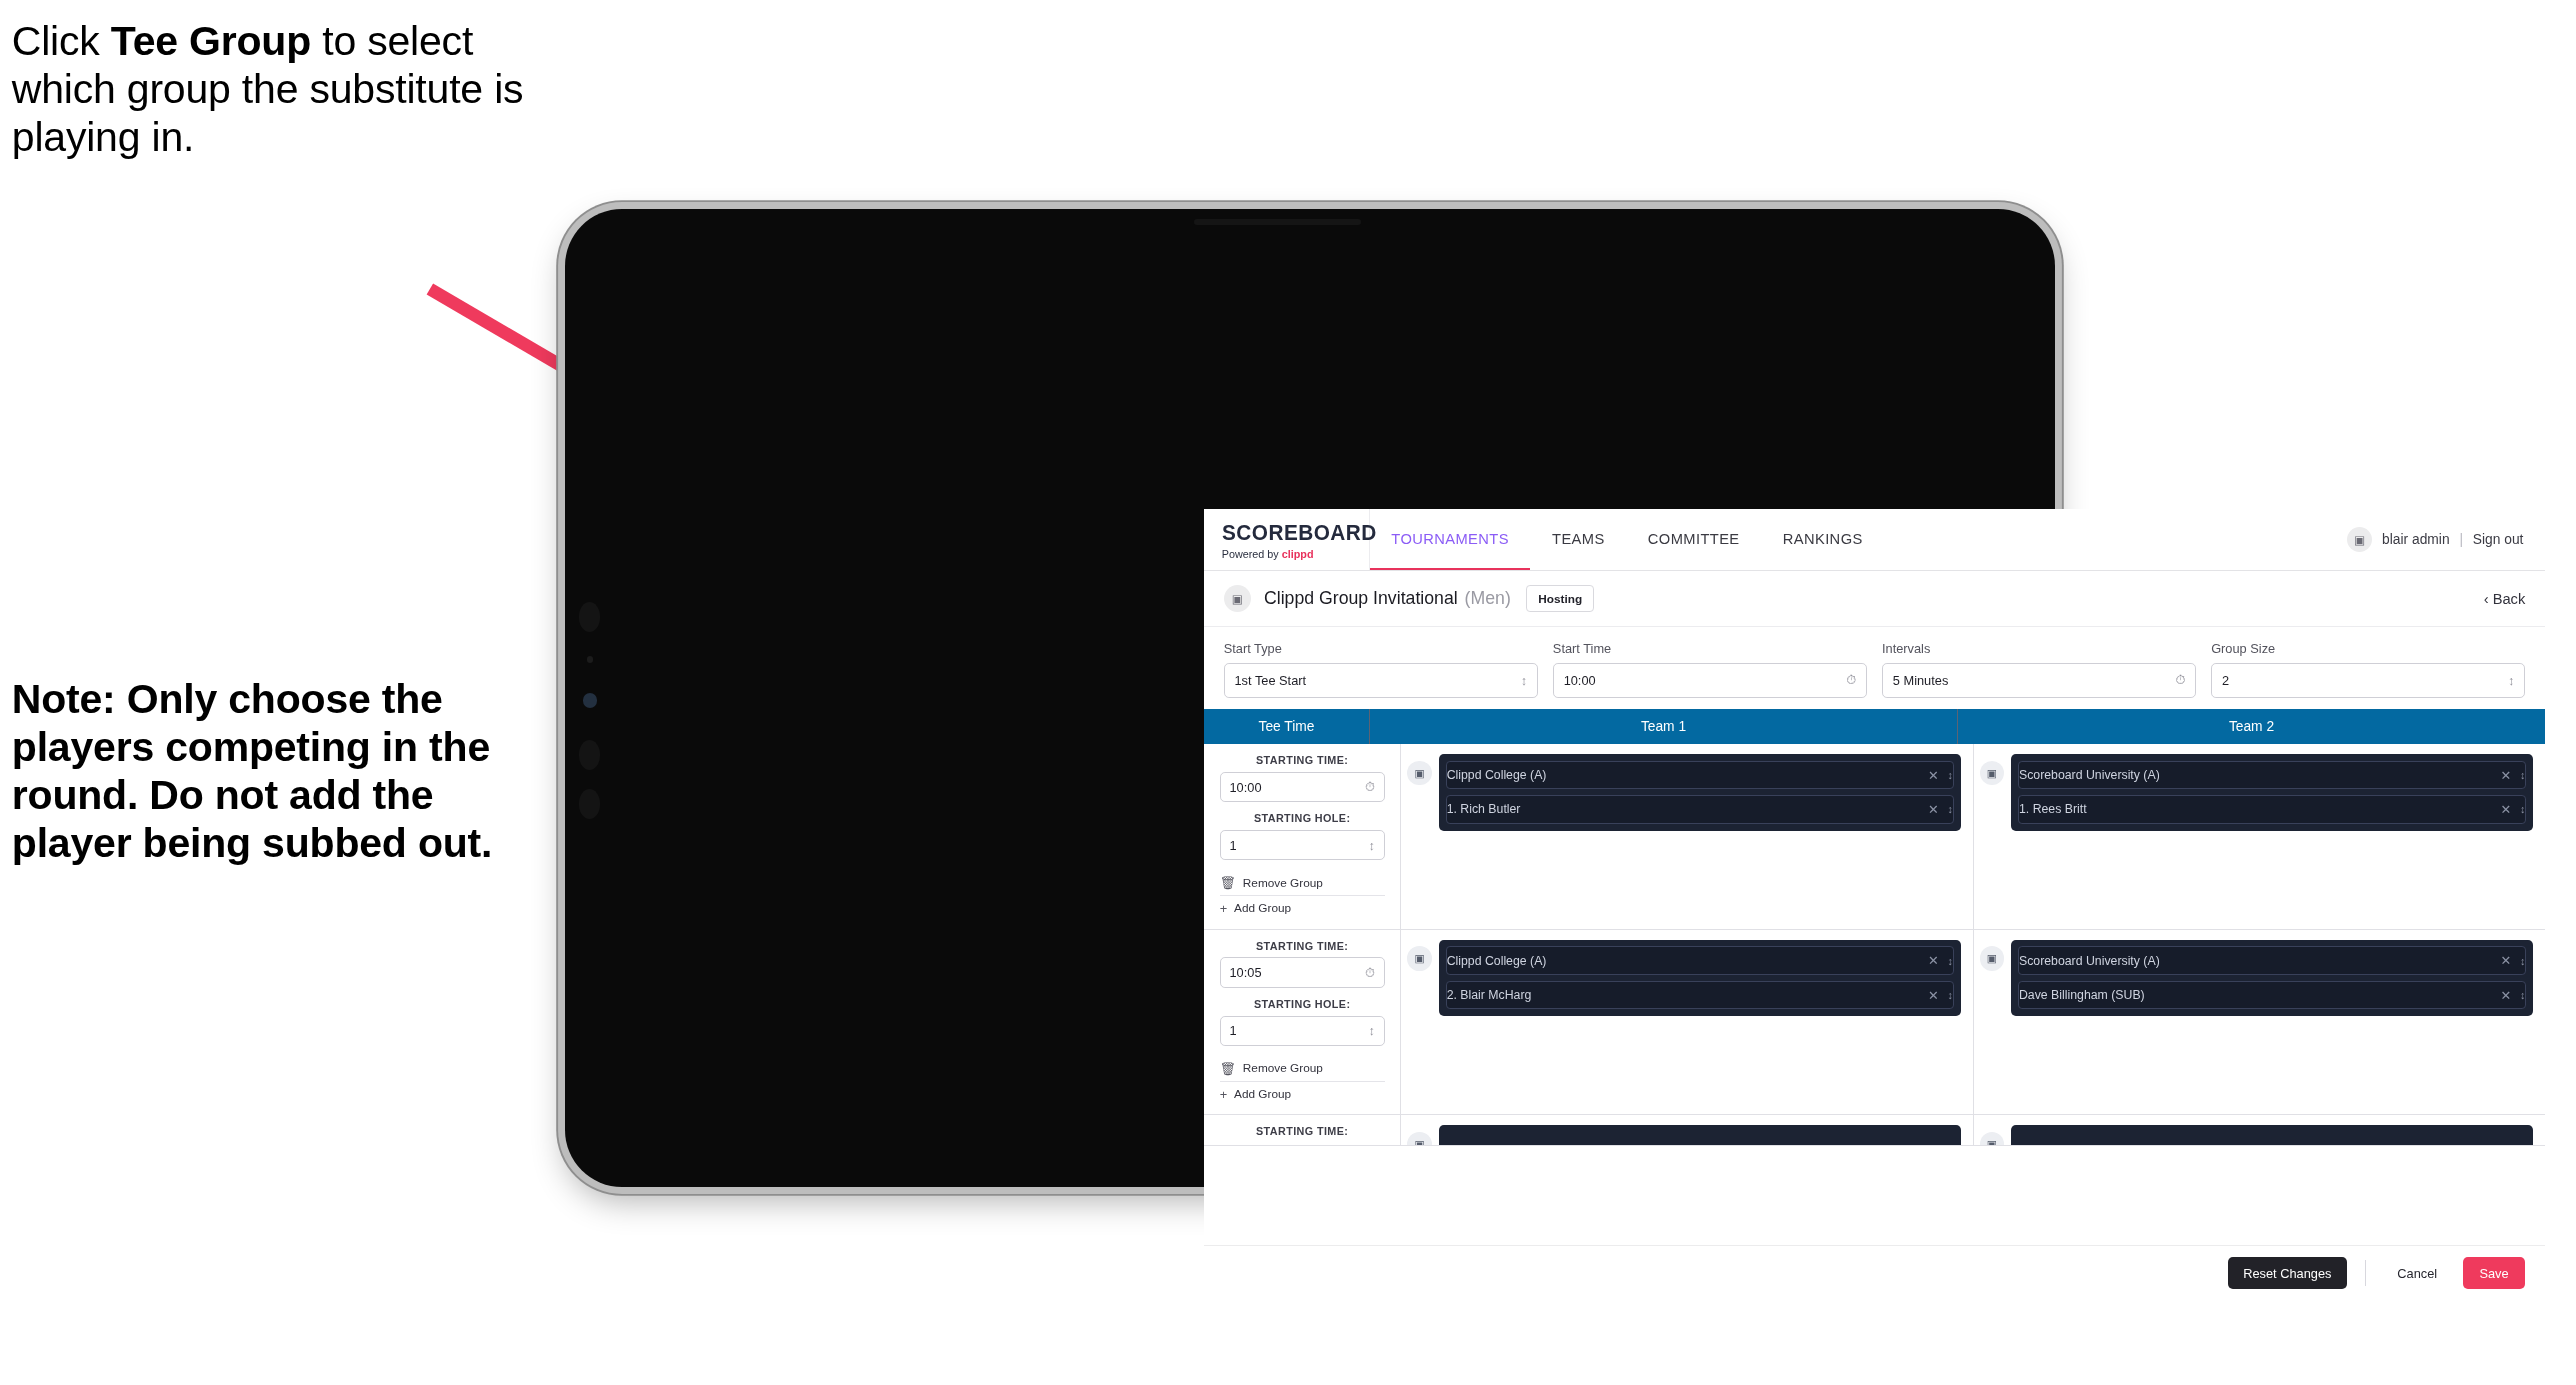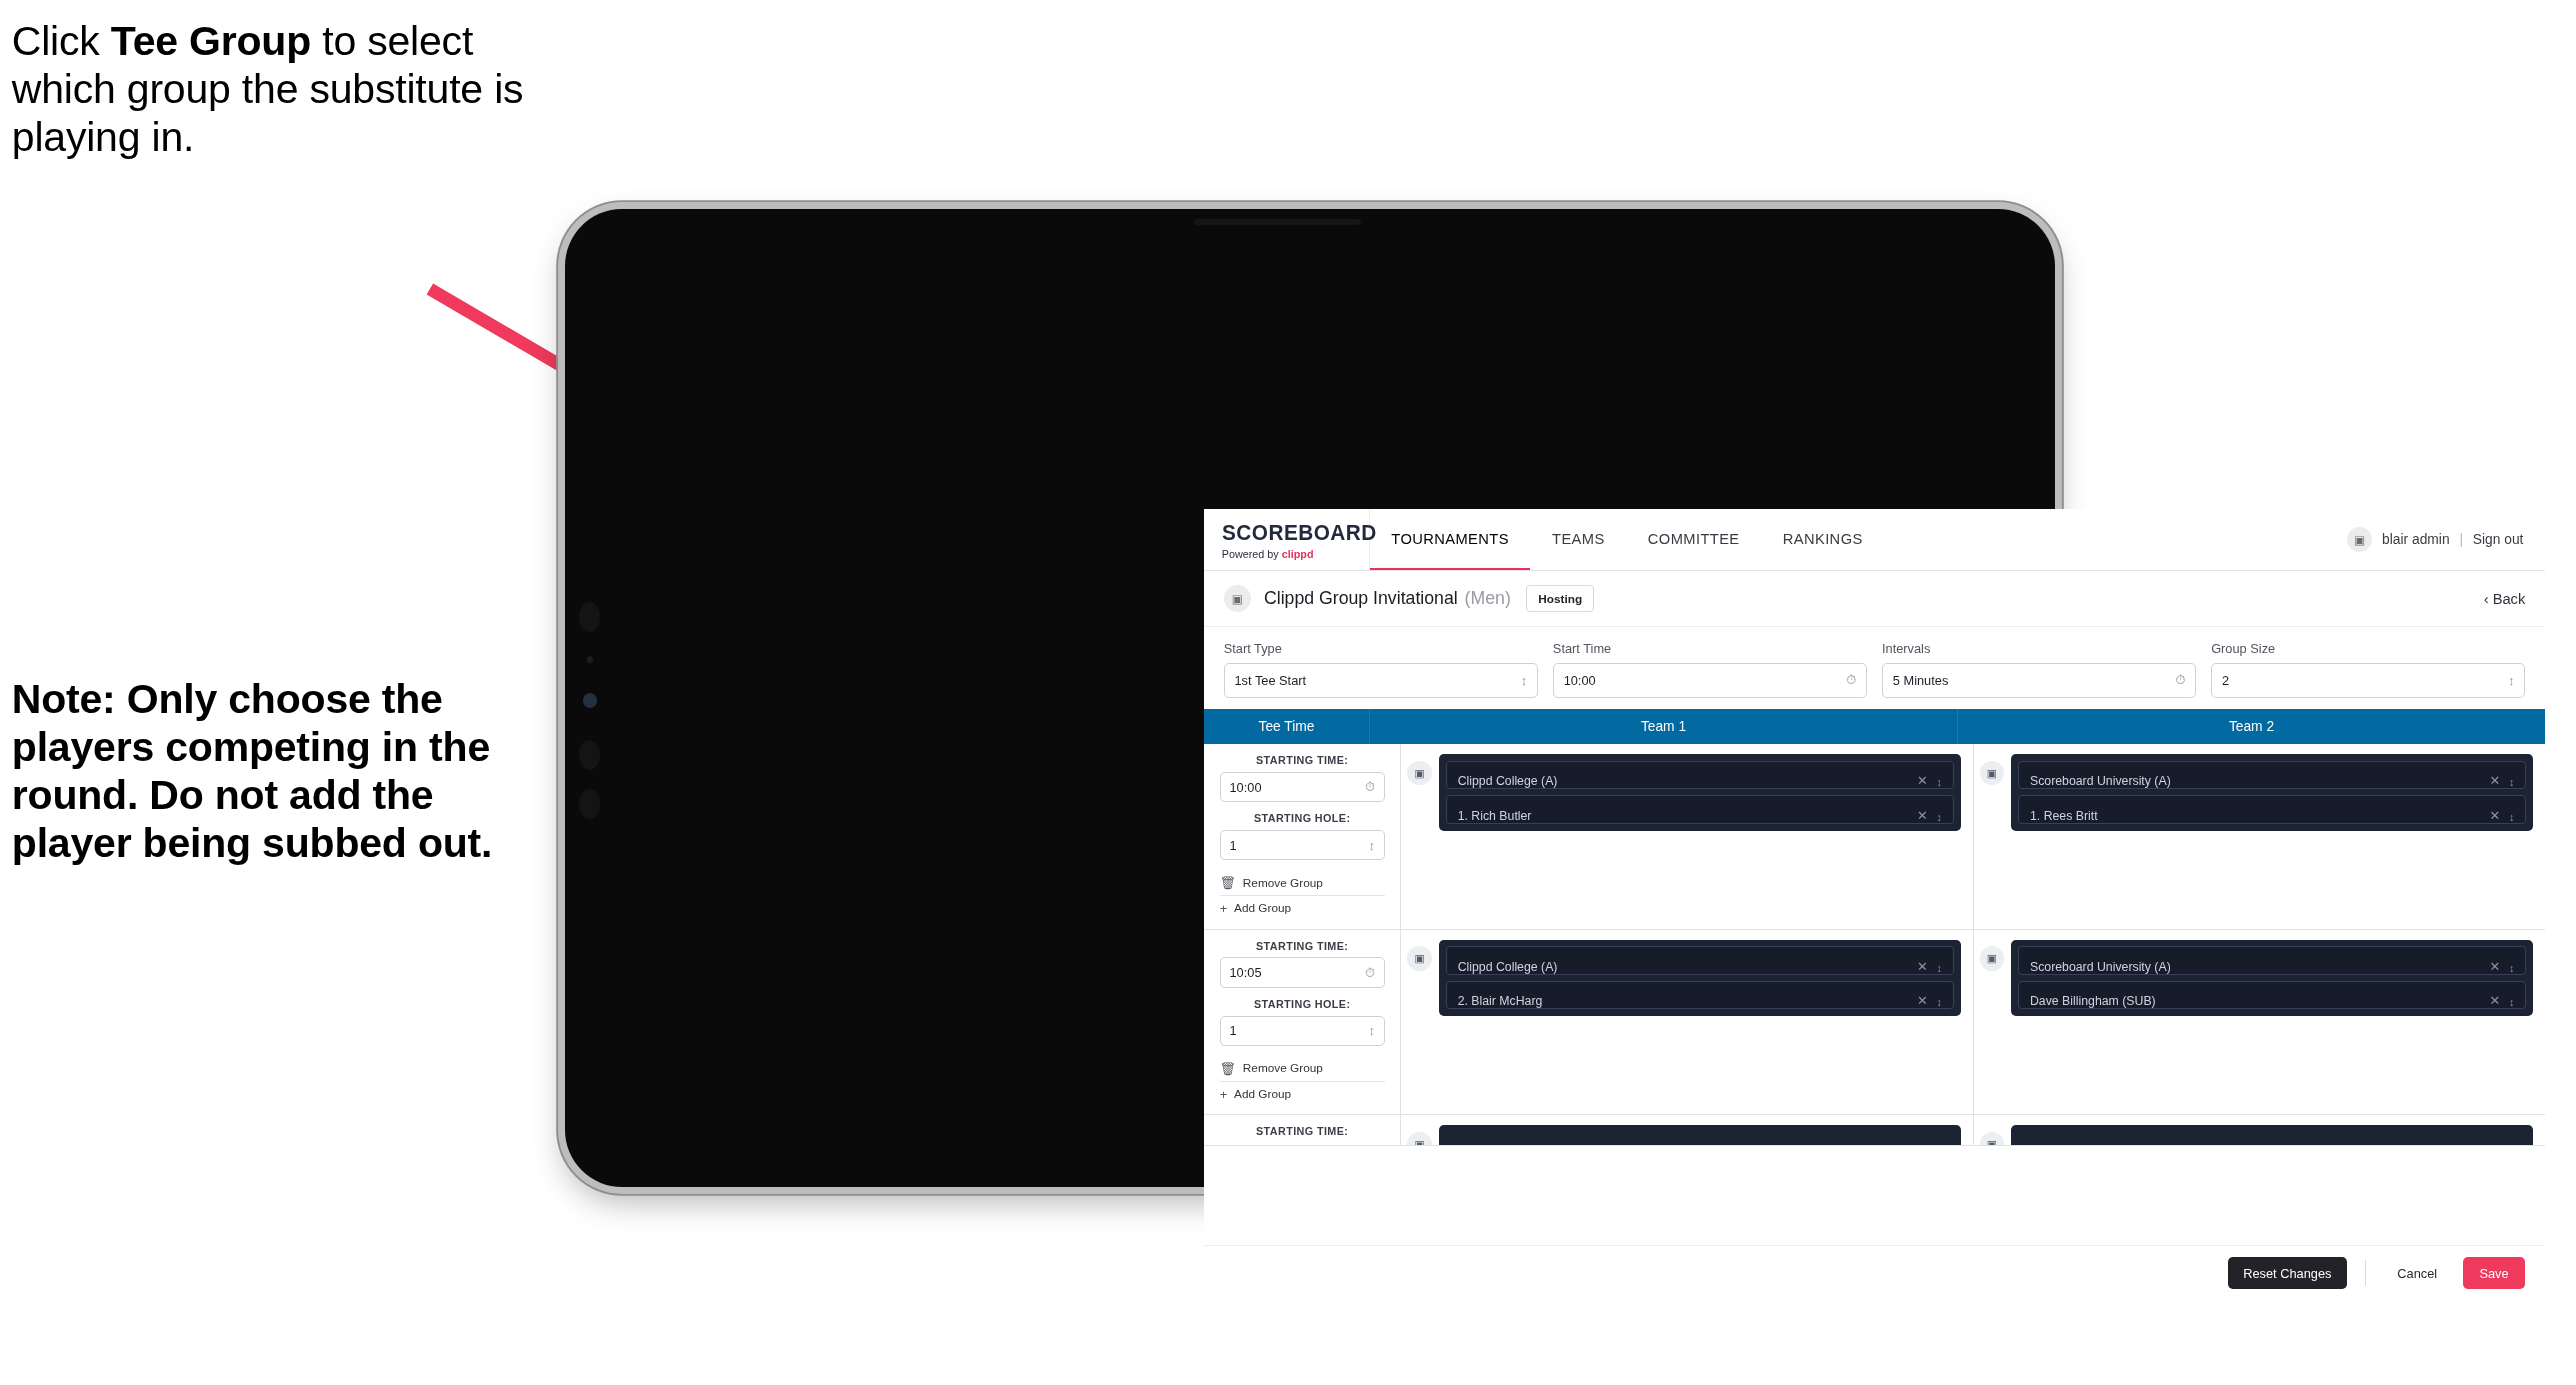--- a/index.html
+++ b/index.html
@@ -34,21 +34,21 @@
   .navbar{height:61px;display:flex;align-items:stretch;border-bottom:1px solid #e3e3e6;background:#fff;}
   .brand{width:147px;display:flex;flex-direction:column;justify-content:center;padding-left:17.7px;
          border-right:1px solid #ececef;}
   .brand-main{font-size:22.6px;font-weight:700;letter-spacing:0.5px;color:#242a3d;
               font-family:"Liberation Sans", sans-serif; transform:scaleX(0.92);transform-origin:left;}
   .brand-sub{font-size:10.8px;color:#2a2f3f;margin-top:2px;}
   .brand-sub .pink{color:#e8325c;font-weight:700;}
   .navtabs{display:flex;align-items:stretch;}
   .navtab{display:flex;align-items:center;padding:0 21.6px;font-size:14.7px;color:#3a3a42;
           letter-spacing:0.4px;border-bottom:2.9px solid transparent;cursor:pointer;}
-  .navtab.active{color:#000000;border-bottom-color:#e8325c;}
+  .navtab.active{color:#8b5cf6;border-bottom-color:#e8325c;}
   .navright{margin-left:auto;display:flex;align-items:center;padding-right:21.6px;gap:9.8px;font-size:13.8px;color:#3b3b44;}
   .avatar{width:25.6px;height:25.6px;border-radius:50%;background:#ececed;display:flex;align-items:center;
           justify-content:center;font-size:11.8px;color:#6a6a74;}
   .sep{color:#b9b9c0;}
   .signout{cursor:pointer;}
 
   
   .titlebar{height:55px;display:flex;align-items:center;padding:0 19.7px;border-bottom:1px solid #ececef;background:#fff;}
   .tb-icon{width:27.5px;height:27.5px;border-radius:50%;background:#ececed;display:flex;align-items:center;
            justify-content:center;font-size:11.8px;color:#6a6a74;margin-right:12.8px;}
@@ -84,22 +84,22 @@
   .act{width:100%;display:flex;align-items:center;gap:6.9px;font-size:11.8px;color:#33333d;padding:4.9px 0;cursor:pointer;}
   .act.top{border-bottom:1px solid #e4e4e9;}
   .act .gl{font-size:12.8px;color:#55555f;}
 
   .teamcell{flex:1;padding:9.8px 11.8px;border-right:1px solid #e0e0e5;}
   .teamcell:last-child{border-right:none;}
   .pod{background:#1c2333;border-radius:4.9px;padding:6.9px;}
   .pod-wrap{position:relative;padding-left:25.6px;}
   .podmark{position:absolute;left:-5.9px;top:6.9px;width:24.6px;height:24.6px;border-radius:50%;background:#eceef2;
            display:flex;align-items:center;justify-content:center;font-size:10.8px;color:#555c6b;z-index:2;}
-  .row{height:28.5px;border:1px solid #39415a;border-radius:3.9px;background:#161c2a;display:flex;align-items:flex-end;
-       padding:0 11px;font-size:12.3px;color:#cfd4e0;margin-bottom:5.9px;box-sizing:border-box;}
+  .row{height:28.5px;border:1px solid #39415a;border-radius:3.9px;background:#161c2a;display:flex;align-items:center;
+       padding:0 0;font-size:12.3px;color:#cfd4e0;margin-bottom:5.9px;box-sizing:border-box;}
   .row:last-child{margin-bottom:0;}
   .row .nm{flex:1;}
   .row .x{color:#8b92a4;font-size:12.8px;margin-right:8.8px;cursor:pointer;}
   .row .ch{color:#8b92a4;font-size:10.8px;cursor:pointer;}
 
   
   .actionbar{position:absolute;left:0;bottom:0;width:100%;height:55px;background:#fff;border-top:1px solid #ececed;
              display:flex;align-items:center;justify-content:flex-end;padding-right:19.7px;gap:0;box-sizing:border-box;}
   .btn-reset{background:#222228;color:#fff;border-radius:4.9px;padding:8.8px 15.7px;font-size:12.8px;cursor:pointer;}
   .vdiv{width:1px;height:25.6px;background:#d8d8de;margin:0 17.7px;}

